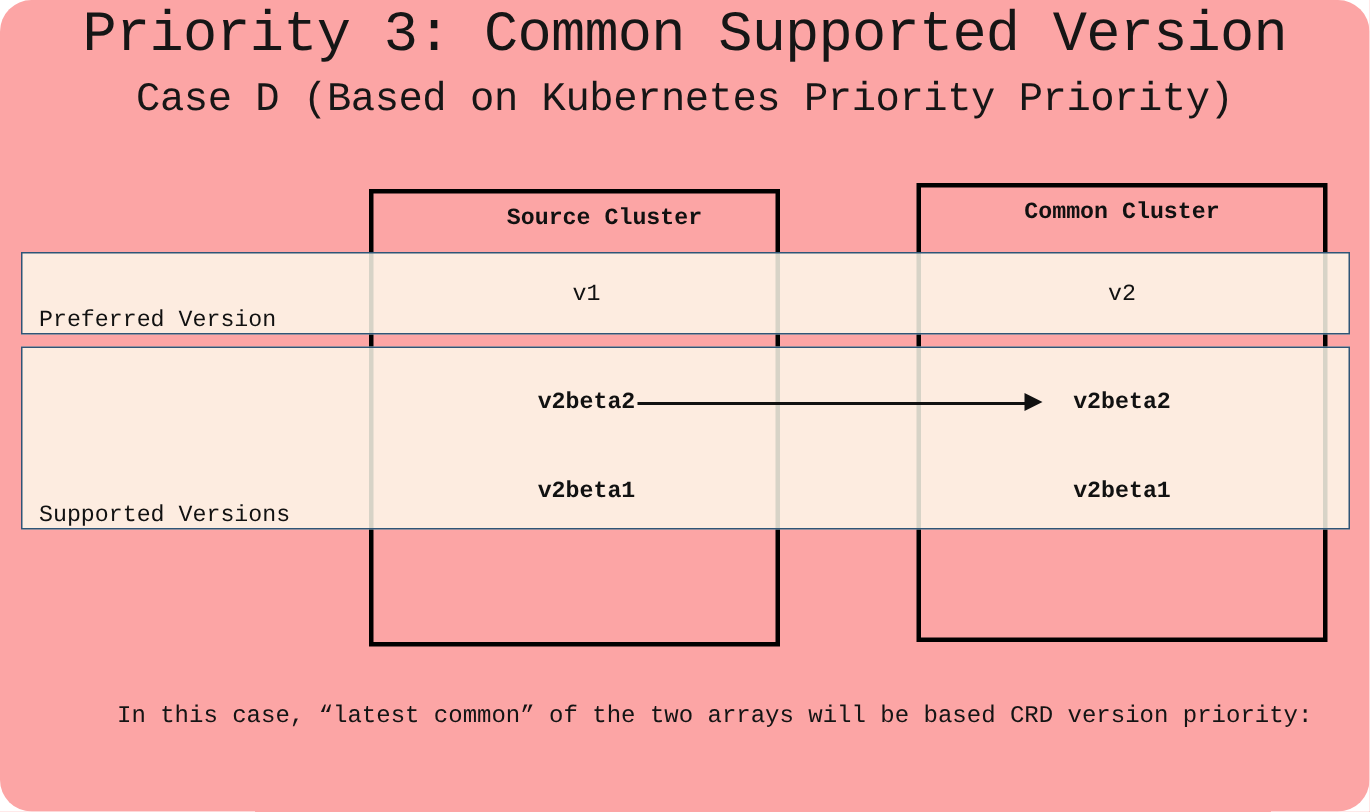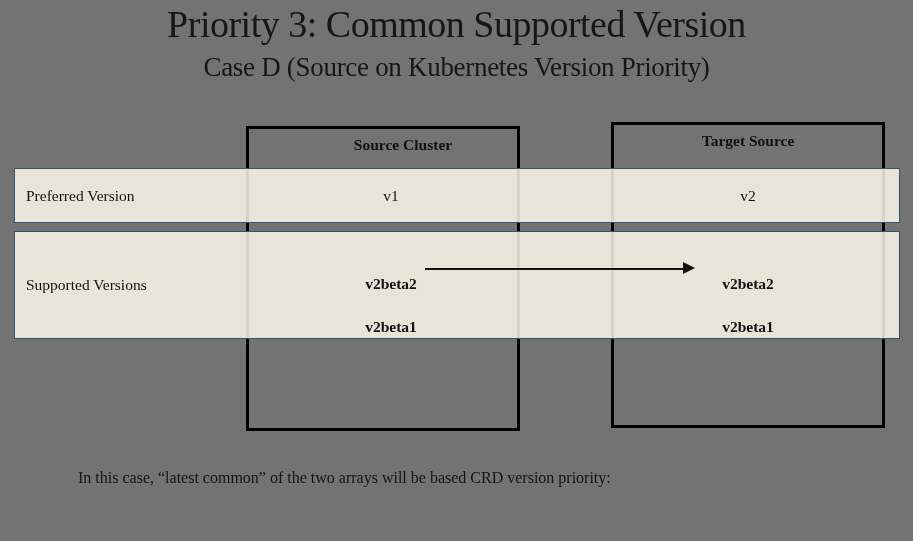--- a/index.html
+++ b/index.html
@@ -2,24 +2,25 @@
 <html style="--band-fill: #FDF8EA; --band-border: #2F5577; --box-border: #000000; --arrow-color: #111111;"><head>
 <meta charset="utf-8">
 <style>
   html, body { margin: 0; padding: 0; background: #ffffff; }
   * { box-sizing: border-box; }
 
   .slide {
     position: relative;
     width: 913px;
     height: 541px;
-    background: #737373;
-    font-family: Liberation Serif, serif;
+    background: #fca5a5;
+    font-family: Liberation Mono, monospace;
     color: #141414;
     overflow: hidden;
+    border-radius: 21px;
   }
 
   
   .title {
     position: absolute;
     top: 2px; left: 0;
     width: 100%;
     text-align: center;
     font-size: 38px;
     font-weight: 400;
@@ -58,44 +59,44 @@
 
   
   .band {
     position: absolute;
     left: 14px;
     width: 886px;
     background: rgba(253, 248, 234, 0.85); 
     border: 1.5px solid var(--band-border, #2F5577);
     z-index: 2;
     display: flex;
-    align-items: center;
+    align-items: flex-end;
   }
   .band-preferred { top: 168px; height: 55px; }
-  .band-supported { top: 231px; height: 108px; }
+  .band-supported { top: 231px; height: 122px; }
   .band-label {
     padding-left: 11px;
     font-size: 15.5px;
     color: #111;
   }
 
   
   .cell {
     position: absolute;
     z-index: 3;
     text-align: center;
     font-size: 15.5px;
     line-height: 18px;
     color: #111;
   }
   .cell.bold { font-weight: 700; }
   .c-src { left: 246px; width: 274px; padding-left: 16px; }
   .c-tgt { left: 611px; width: 274px; }
   .r-pref { top: 187px; }
-  .r-sup1 { top: 259px; margin-top: 16px; }
+  .r-sup1 { top: 259px; }
   .r-sup2 { top: 306px; margin-top: 12px; }
 
   
   .arrow {
     position: absolute;
     left: 425px; top: 262px;
     width: 270px; height: 13px;
     z-index: 4;
   }
   .arrow-line {
@@ -123,28 +124,28 @@
     z-index: 5;
     margin-top: 12px;
   }
 </style>
 </head>
 <body>
 
 <div class="slide">
 
   <div class="title">Priority 3: Common Supported Version</div>
-  <div class="subtitle">Case D (Source on Kubernetes Version Priority)</div>
+  <div class="subtitle">Case D (Based on Kubernetes Priority Priority)</div>
 
   <div class="box box-source">
     <div class="box-header">Source Cluster</div>
   </div>
 
   <div class="box box-target">
-    <div class="box-header">Target Source</div>
+    <div class="box-header">Common Cluster</div>
   </div>
 
   <div class="band band-preferred">
     <div class="band-label">Preferred Version</div>
   </div>
 
   <div class="band band-supported">
     <div class="band-label">Supported Versions</div>
   </div>
 

